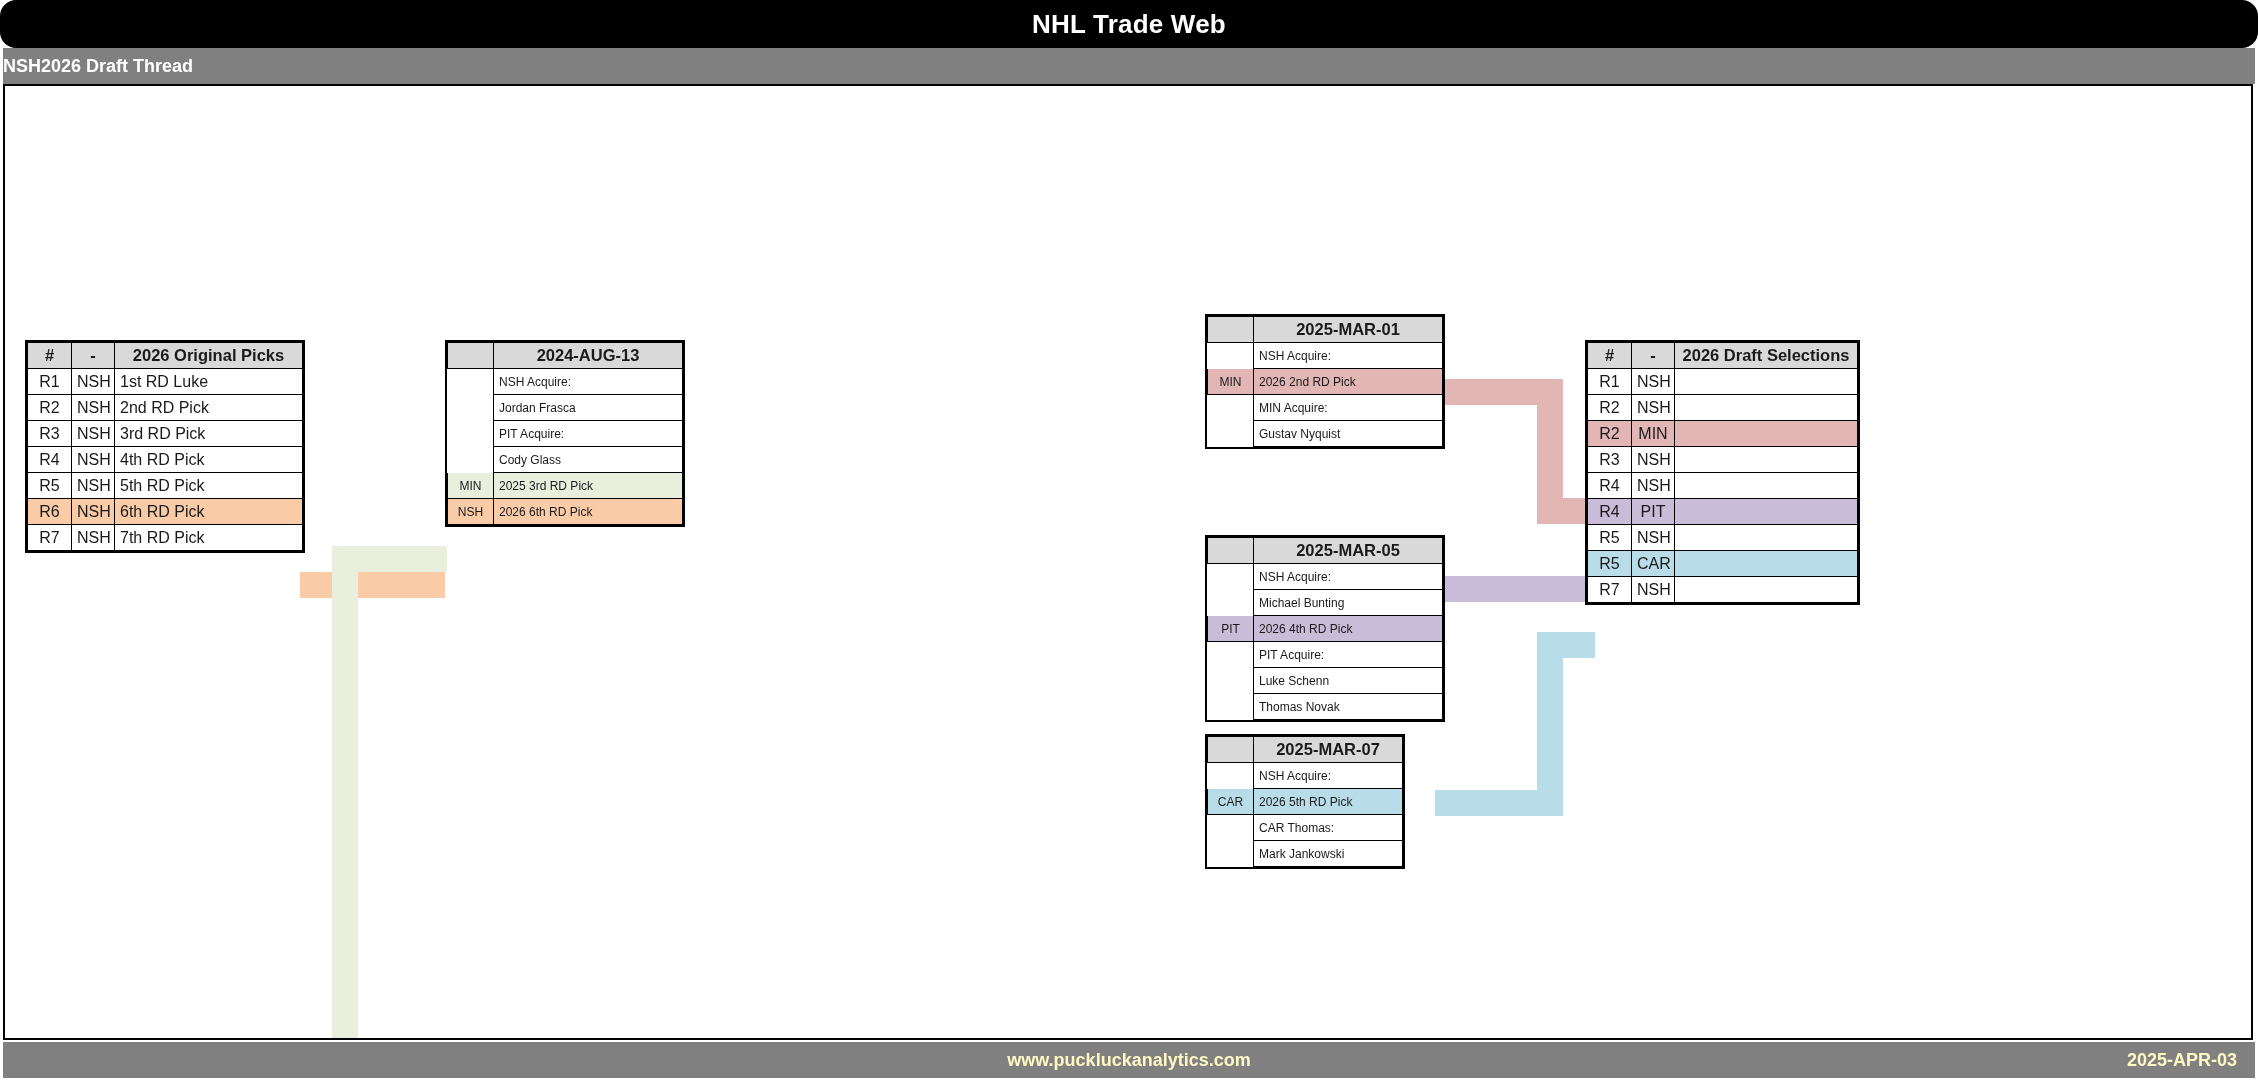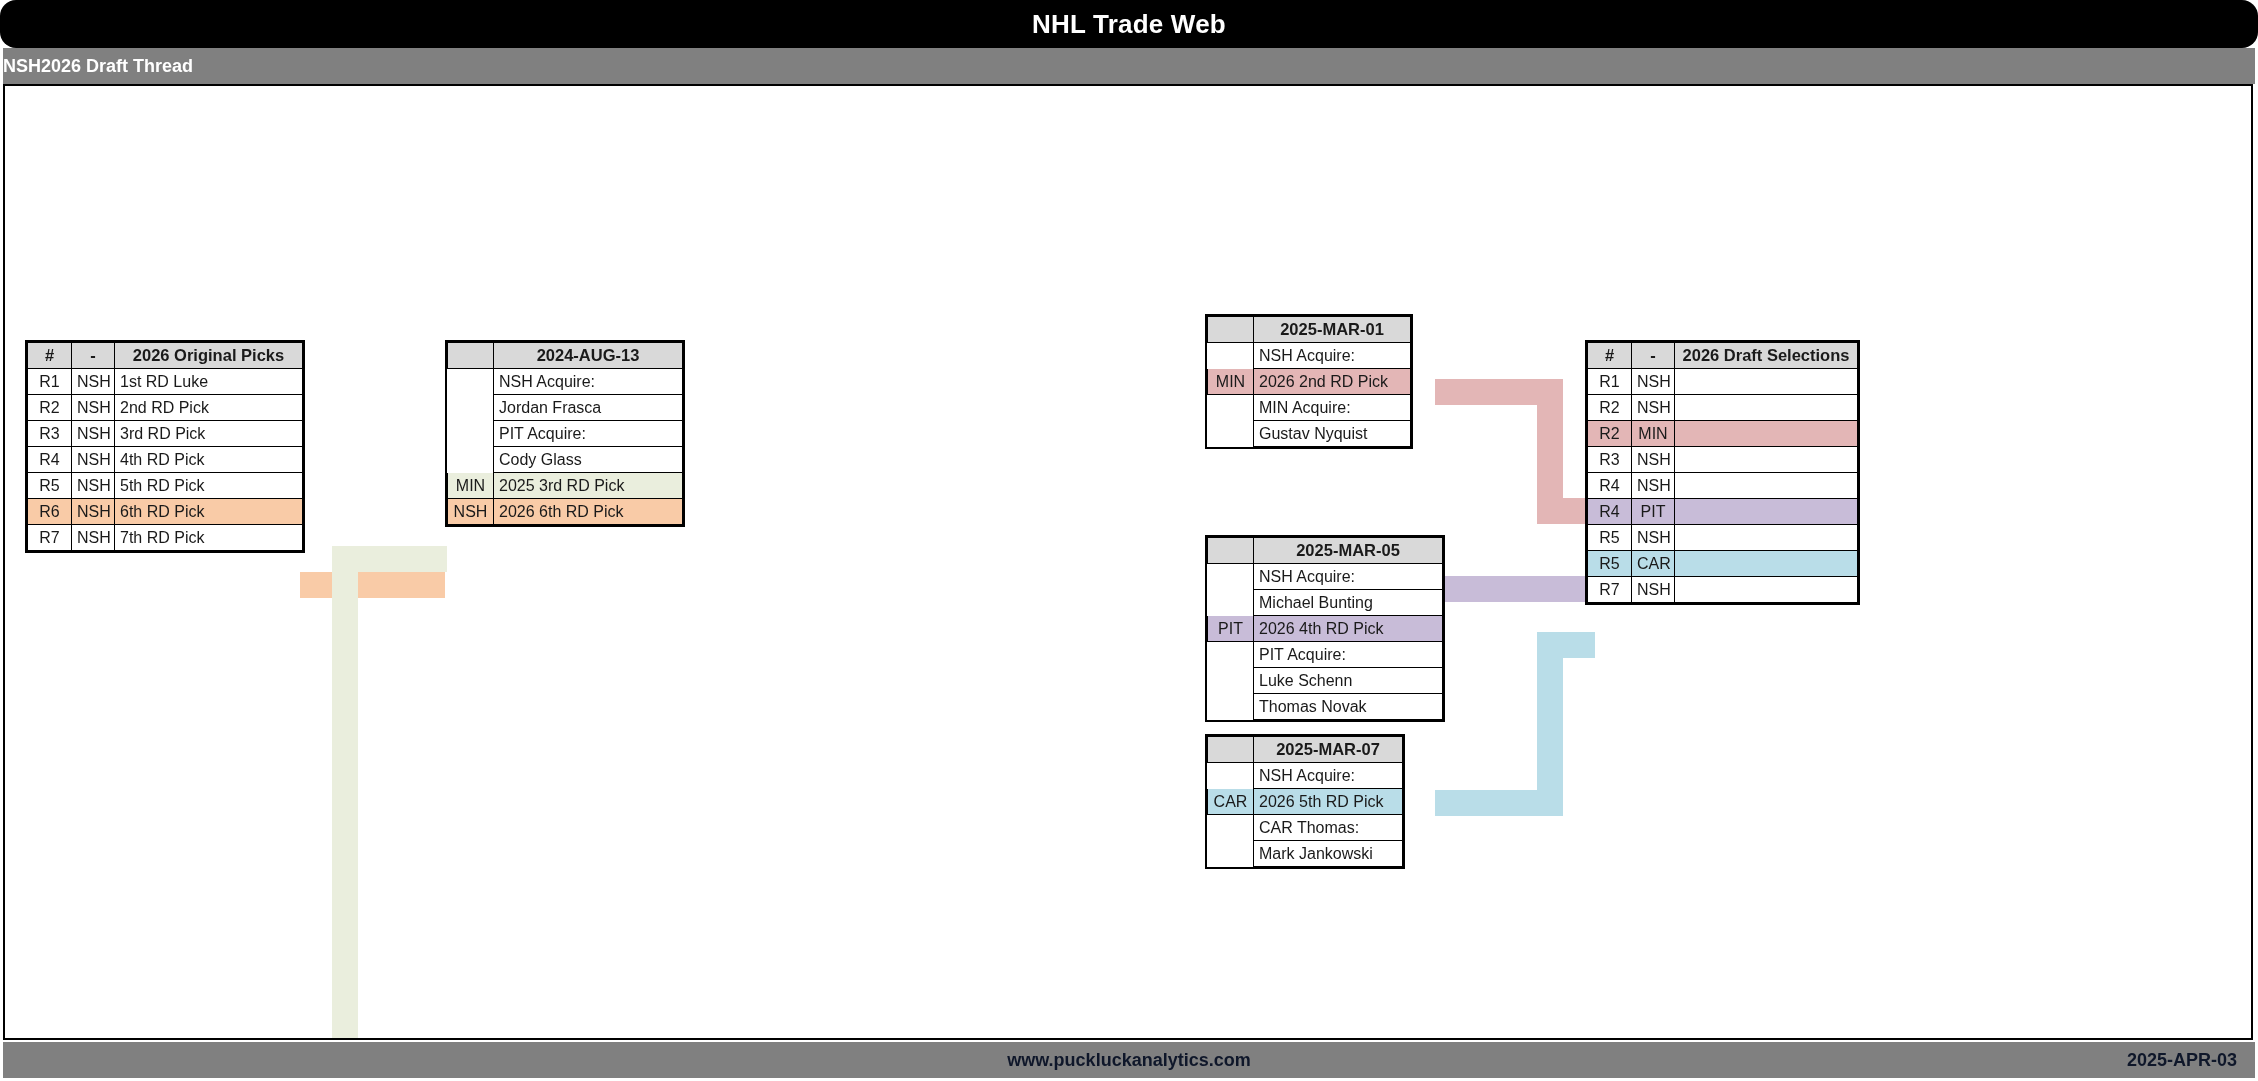--- a/index.html
+++ b/index.html
@@ -53,21 +53,21 @@
     background: #ffffff;
     overflow: hidden;
   }
 
   
   .footerbar {
     position: absolute;
     left: 3px; top: 1042px;
     width: 2252px; height: 36px;
     background: #808080;
-    color: #0f172a;
+    color: #fef9c3;
     font-size: 18px;
     font-weight: bold;
   }
   .footer-center {
     position: absolute;
     left: 0; top: 0;
     width: 100%; height: 36px;
     display: flex; align-items: center; justify-content: center;
   }
   .footer-right {
@@ -126,21 +126,21 @@
     position: absolute;
     z-index: 3;
     border: 2px solid #000000;
     box-sizing: border-box;
     background: #ffffff;
   }
   .card table { border-collapse: collapse; width: 100%; table-layout: fixed; }
   .card td, .card th {
     border: 1px solid #000000;
     height: 26px;
-    font-size: 16px;
+    font-size: 12px;
     padding: 0 5px;
     box-sizing: border-box;
     white-space: nowrap;
     overflow: hidden;
     color: #1a1a1a;
     font-weight: normal;
   }
   .card th {
     background: #d9d9d9;
     font-weight: bold;
@@ -325,21 +325,21 @@
             <td class="c-lbl muted hl-green">2025 3rd RD Pick</td>
           </tr>
           <tr>
             <td class="c-tm hl-orange muted">NSH</td>
             <td class="c-lbl muted hl-orange">2026 6th RD Pick</td>
           </tr>
         </tbody>
       </table>
     </div>
 
-  <div class="card" id="card-1" style="left:1200px; top:228px; width:208px;">
+  <div class="card" id="card-1" style="left:1200px; top:228px; width:240px;">
       <table>
         <thead>
           <tr>
             <th class="c-tm th-blank"></th>
             <th>2025-MAR-01</th>
           </tr>
         </thead>
         <tbody>
           <tr>
             <td class="c-tm" style="border-color: transparent rgb(0, 0, 0) transparent transparent; border-top-width: 1px; border-top-style: solid; border-bottom-width: 1px; border-bottom-style: solid; border-left-width: 1px; border-left-style: solid; background: rgb(255, 255, 255);"></td>

